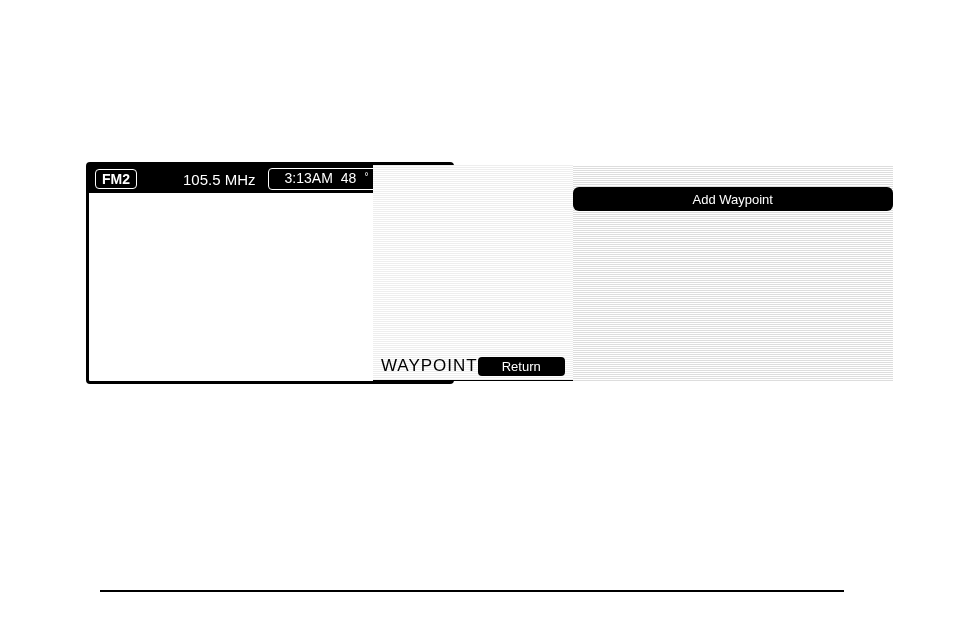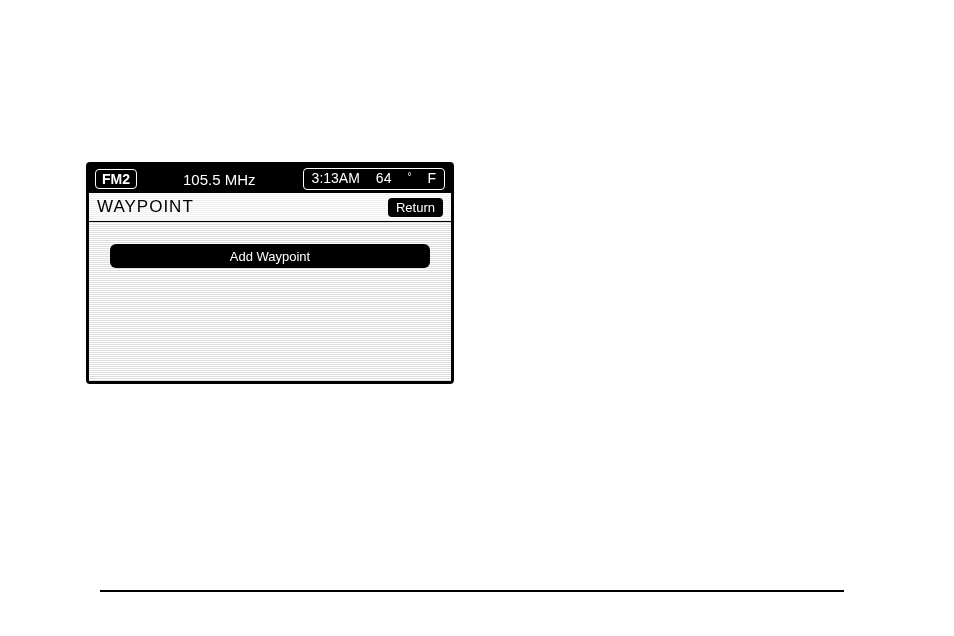--- a/index.html
+++ b/index.html
@@ -13,21 +13,21 @@
   .device {
     position: absolute;
     left: 86px;
     top: 162px;
     width: 368px;
     height: 222px;
     border: 3px solid #000;
     border-radius: 4px;
     background: #fff;
     display: flex;
-    flex-direction: column;
+    flex-direction: row;
   }
   .topbar {
     background: #000;
     height: 28px;
     display: flex;
     align-items: center;
     padding: 0 6px;
     gap: 6px;
   }
   .band-chip {
@@ -45,25 +45,25 @@
     font-weight: 500;
     flex: 0 0 auto;
     margin-left: 40px;
   }
   .spacer { flex: 1; }
   .time-chip {
     border: 1.5px solid #fff;
     border-radius: 4px;
     color: #fff;
     font-size: 14px;
-    padding: 0px 8px;
+    padding: 0px 16px;
     line-height: 18px;
     display: flex;
     align-items: baseline;
-    gap: 16px;
+    gap: 8px;
   }
   .deg { font-size: 10px; position: relative; top: -3px; }
   .subhead {
     display: flex;
     align-items: flex-end;
     justify-content: space-between;
     padding: 4px 8px 4px 8px;
     border-bottom: 1px solid #000;
     background: repeating-linear-gradient(0deg, #eee 0 1px, #fff 1px 2px);
   }
@@ -72,21 +72,21 @@
     letter-spacing: 1px;
     font-weight: 500;
     color: #000;
   }
   .return-btn {
     background: #000;
     color: #fff;
     border: none;
     border-radius: 4px;
     font-size: 13px;
-    padding: 2px 8px;
+    padding: 2px 24px;
     cursor: pointer;
   }
   .menu-area {
     flex: 1;
     background: repeating-linear-gradient(0deg, #ddd 0 1px, #fff 1px 2px),
                 repeating-linear-gradient(90deg, #ddd 0 1px, #fff 1px 2px);
     display: flex;
     flex-direction: column;
     align-items: center;
     padding-top: 22px;
@@ -116,21 +116,21 @@
 <div class="device">
 
   <div class="topbar">
     <div class="band-chip">
       <span>FM2</span>
     </div>
     <div class="freq">105.5 MHz</div>
     <div class="spacer"></div>
     <div class="time-chip">
       <span>3:13AM</span>
-      <span>64</span>
+      <span>48</span>
         <span class="deg">°</span>
         <span>F</span>
     </div>
   </div>
 
   <div class="subhead">
     <div class="page-title">WAYPOINT</div>
     <button class="return-btn">
       <span>Return</span>
     </button>

